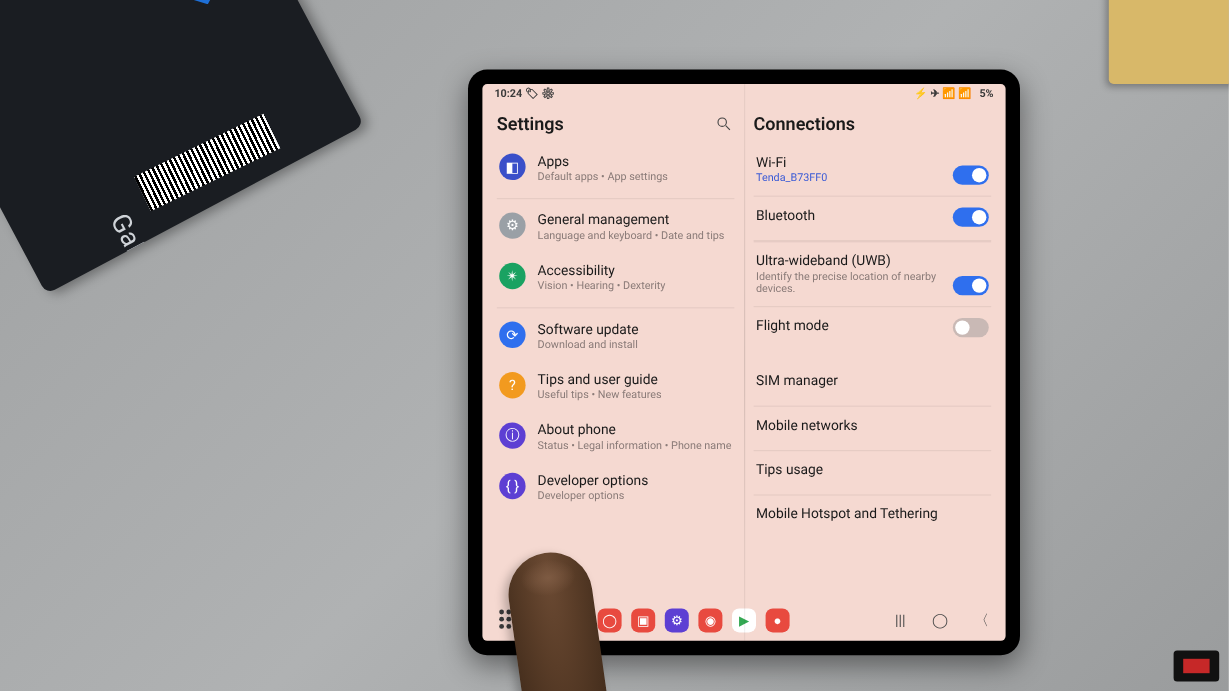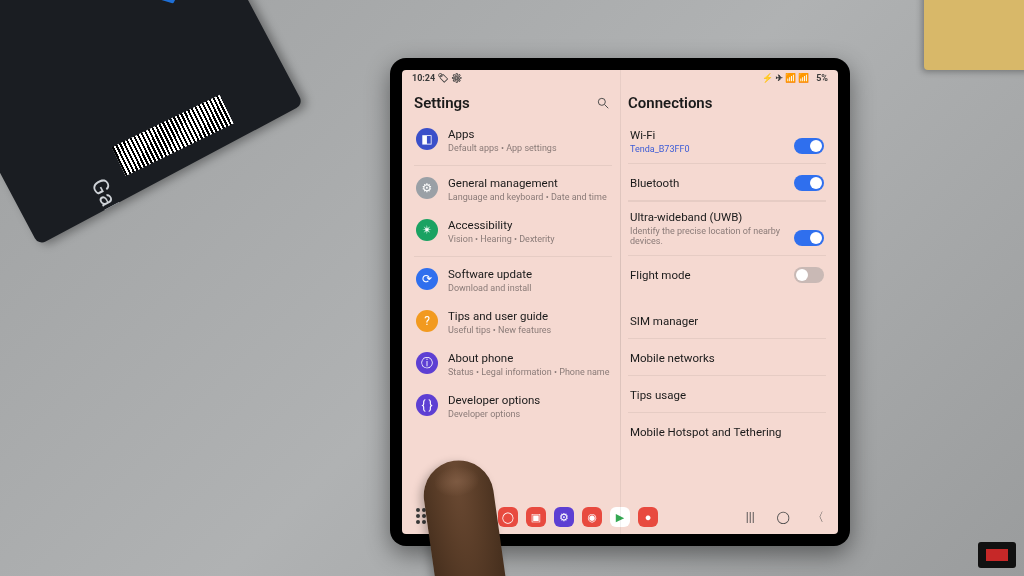--- a/index.html
+++ b/index.html
@@ -100,21 +100,21 @@
     width:22px; height:22px; border-radius:50%;
     flex:0 0 22px; display:flex;align-items:center;justify-content:center;
     color:#fff; font-size:12px;
   }
   .s-text { flex:1; }
   .s-title { font-size:11.5px; color:#1a1a1a; line-height:1.2; }
   .s-sub { font-size:9px; color:#8a7b78; line-height:1.25; margin-top:1px; }
   .left-divider { height:1px; background:rgba(0,0,0,.06); margin:3px 2px; }
 
   .conn-item {
-    display:flex; align-items:flex-end; justify-content:space-between;
+    display:flex; align-items:flex-start; justify-content:space-between;
     padding:9px 4px; min-height:36px;
   }
   .conn-item.multi { align-items:flex-end; }
   .c-text { flex:1; padding-right:8px; }
   .c-title { font-size:11.5px; color:#1a1a1a; line-height:1.2; }
   .c-sub { font-size:9px; color:#3b5bd6; margin-top:1px; }
   .c-sub.grey { color:#8a7b78; }
   .right-divider { height:1px; background:rgba(0,0,0,.06); margin:0 2px; }
   .right-gap { height:10px; }
 
@@ -206,21 +206,21 @@
               <div class="s-text">
                 <div class="s-title">Apps</div>
                 <div class="s-sub">Default apps • App settings</div>
               </div>
             </div>
             <div class="left-divider"></div>
             <div class="settings-item">
               <div class="s-icon" style="background: rgb(154, 160, 166);">⚙</div>
               <div class="s-text">
                 <div class="s-title">General management</div>
-                <div class="s-sub">Language and keyboard • Date and time</div>
+                <div class="s-sub">Language and keyboard • Date and tips</div>
               </div>
             </div>
             <div class="settings-item">
               <div class="s-icon" style="background: rgb(26, 162, 98);">✴</div>
               <div class="s-text">
                 <div class="s-title">Accessibility</div>
                 <div class="s-sub">Vision • Hearing • Dexterity</div>
               </div>
             </div>
             <div class="left-divider"></div>

